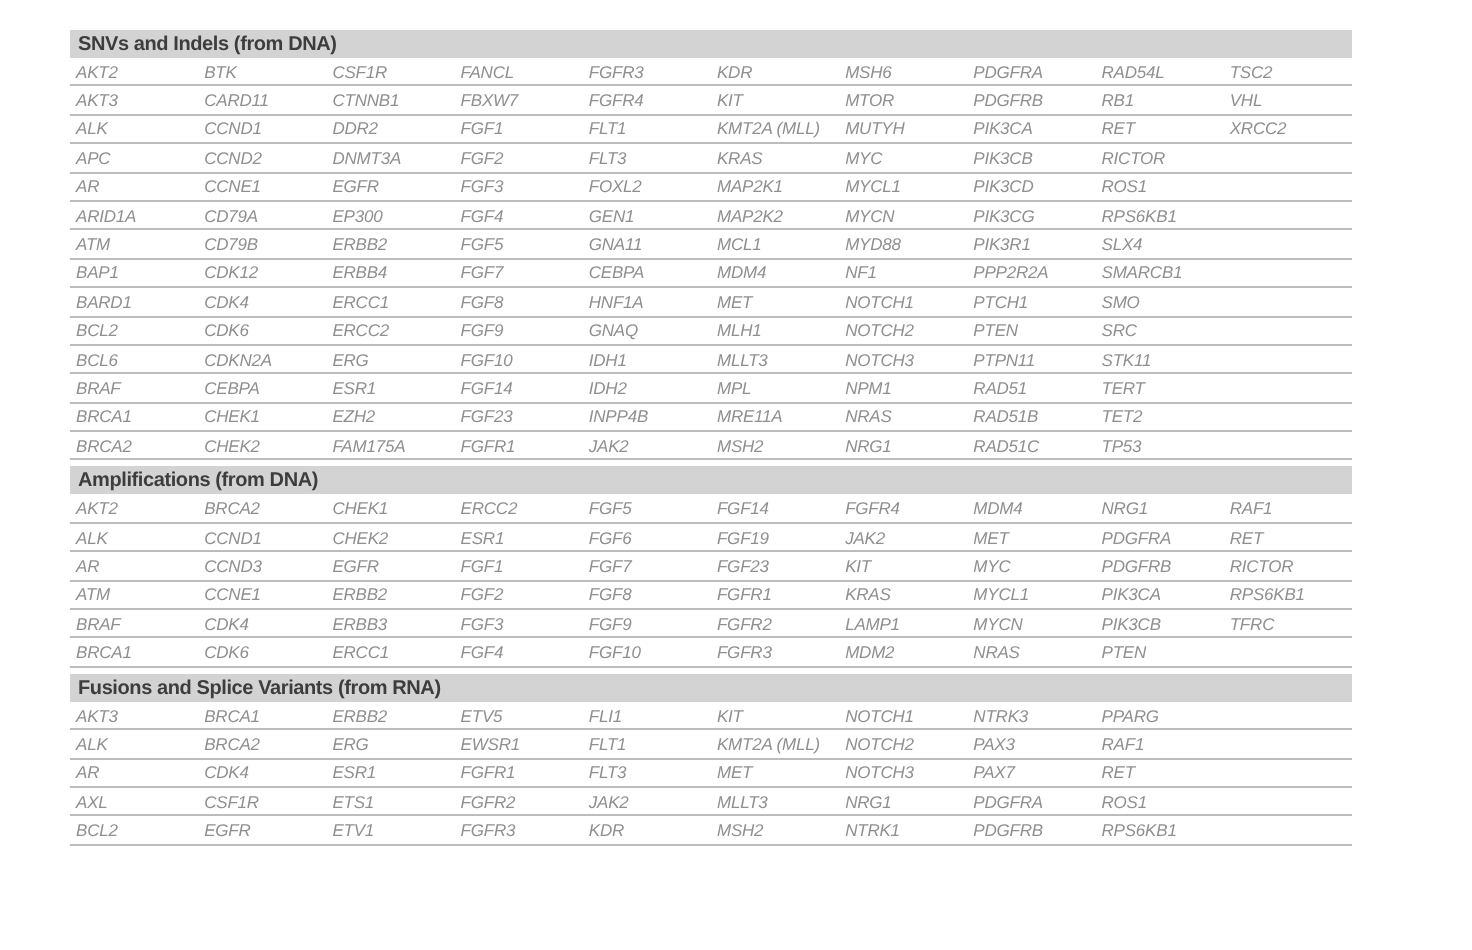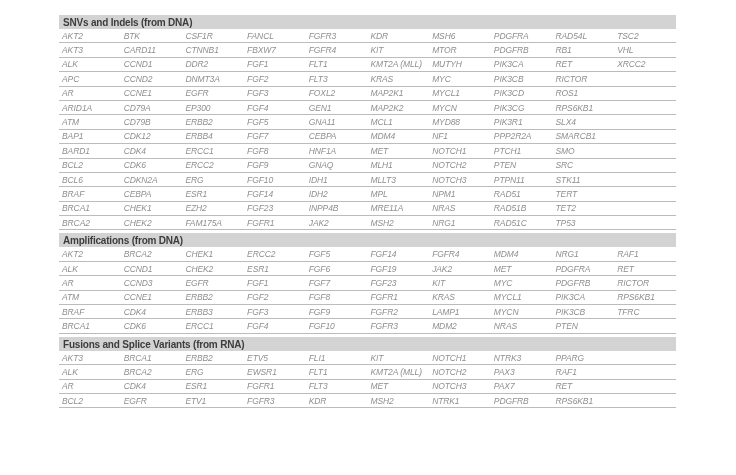--- a/index.html
+++ b/index.html
@@ -10,21 +10,21 @@
     background: #ffffff;
     overflow: hidden;
     font-family: "Liberation Sans", sans-serif;
   }
   .panel {
     position: absolute;
     left: 35px;
     top: 15px;
     width: 641px;
   }
-  .section { margin-bottom: 3px; margin-left: 24px; }
+  .section { margin-bottom: 3px; }
   .section-header {
     background: #d3d3d3;
     color: #3d3d3d;
     font-size: 10px;
     line-height: 11px;
     padding: 2px 4px 1px 4px;
     letter-spacing: -0.2px;
     font-weight: 700;
   }
   .section:first-child .section-header { font-weight: 700; }
@@ -339,20 +339,32 @@
               <td>ESR1</td>
               <td>FGFR1</td>
               <td>FLT3</td>
               <td>MET</td>
               <td>NOTCH3</td>
               <td>PAX7</td>
               <td>RET</td>
               <td></td>
             </tr>
             <tr>
+              <td>AXL</td>
+              <td>CSF1R</td>
+              <td>ETS1</td>
+              <td>FGFR2</td>
+              <td>JAK2</td>
+              <td>MLLT3</td>
+              <td>NRG1</td>
+              <td>PDGFRA</td>
+              <td>ROS1</td>
+              <td></td>
+            </tr>
+            <tr>
               <td>BCL2</td>
               <td>EGFR</td>
               <td>ETV1</td>
               <td>FGFR3</td>
               <td>KDR</td>
               <td>MSH2</td>
               <td>NTRK1</td>
               <td>PDGFRB</td>
               <td>RPS6KB1</td>
               <td></td>

